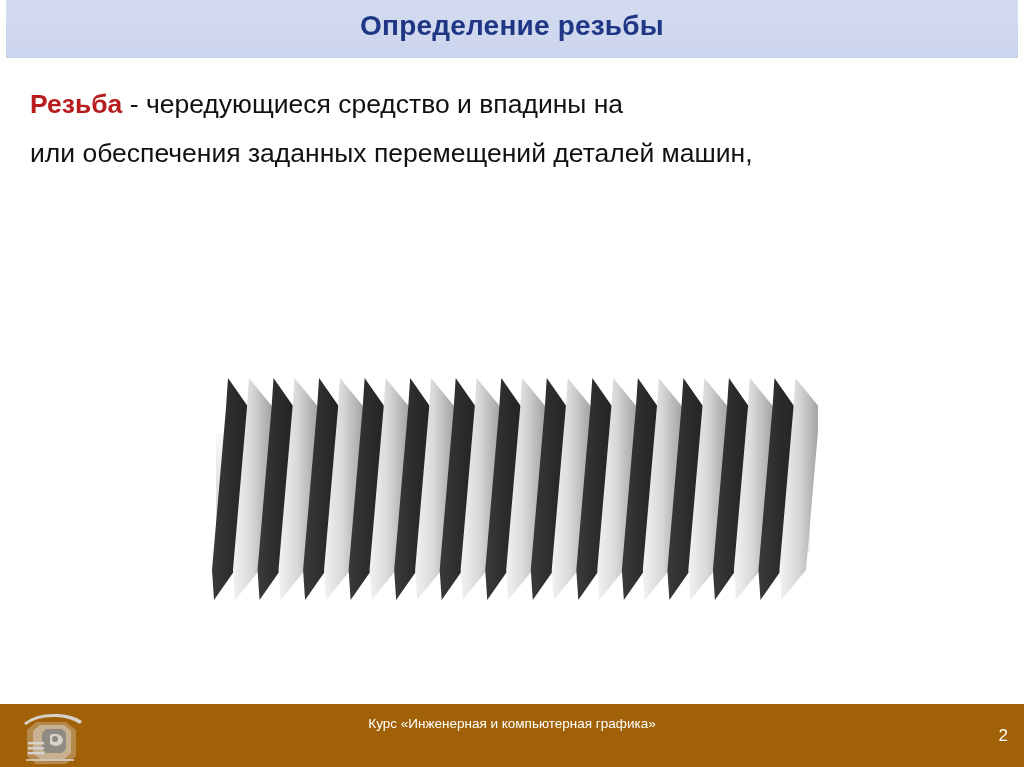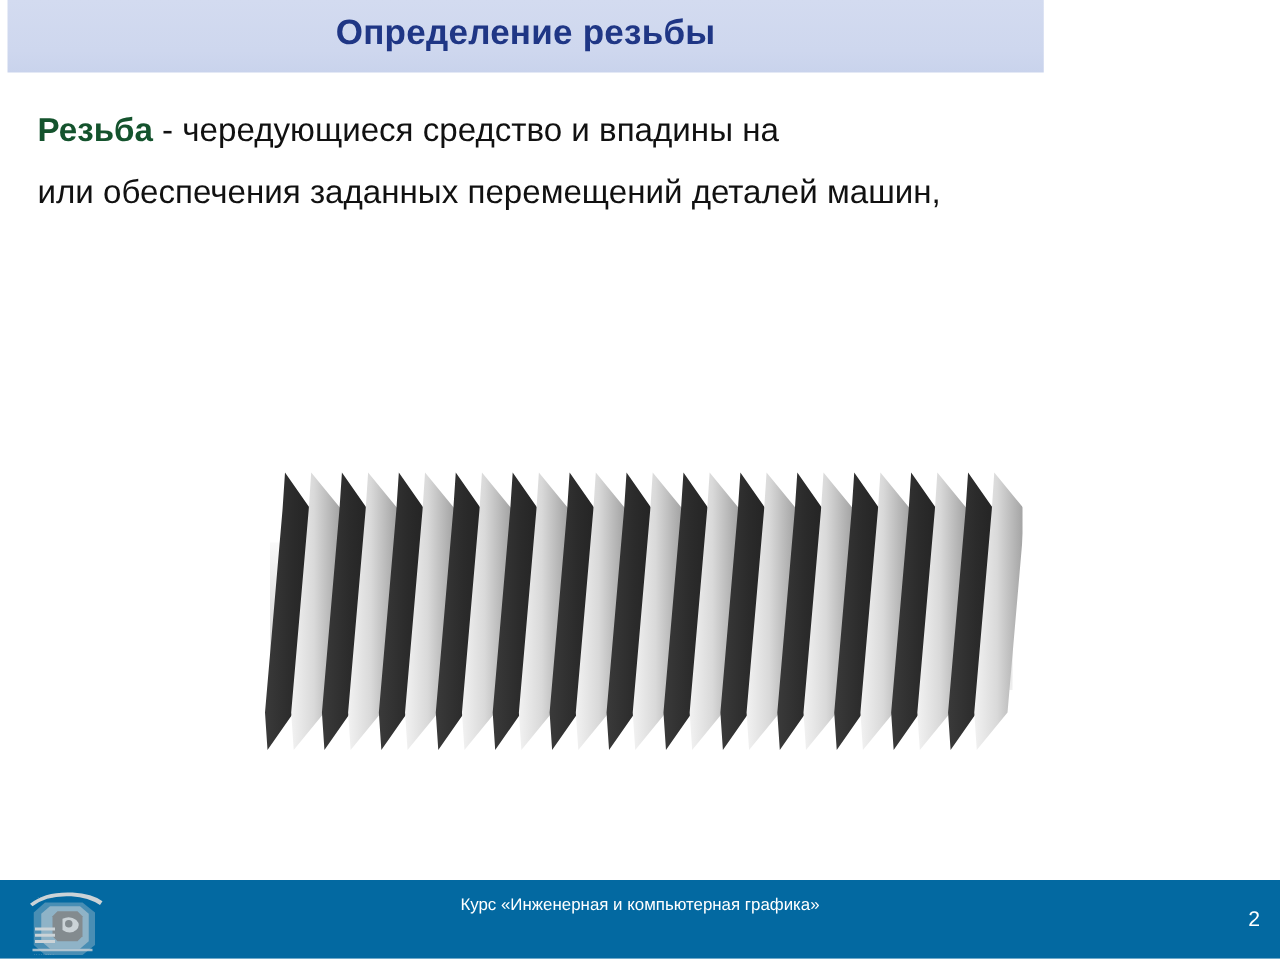--- a/index.html
+++ b/index.html
@@ -13,21 +13,21 @@
     font-family: "Liberation Sans", sans-serif;
     overflow: hidden;
     position: relative;
   }
 
   
   .title-band {
     position: absolute;
     left: 6px;
     top: 0px;
-    width: 829px;
+    width: 1012px;
     height: 58px;
     background: linear-gradient(180deg, #d3dbf0 0%, #ced7ee 70%, #c9d3ec 100%);
     box-sizing: border-box;
   }
   .title-text {
     position: absolute;
     left: 0;
     right: 0;
     top: 10px;
     text-align: center;
@@ -46,21 +46,21 @@
     width: 960px;
   }
   .body-line {
     font-size: 26.5px;
     line-height: 49px;
     color: #111111;
     white-space: nowrap;
   }
   .body-line .lead {
     font-weight: bold;
-    color: #14532d;
+    color: #b91c1c;
   }
 
   
   .thread-figure {
     position: absolute;
     left: 208px;
     top: 374px;
     width: 610px;
     height: 230px;
   }
@@ -70,21 +70,21 @@
     height: 100%;
   }
 
   
   .footer-bar {
     position: absolute;
     left: 0;
     bottom: 0;
     width: 1024px;
     height: 63px;
-    background: #0369a1;
+    background: #a16207;
   }
   .footer-logo {
     position: absolute;
     left: 14px;
     top: 5px;
     width: 76px;
     height: 56px;
     opacity: 0.92;
   }
   .footer-logo svg { display: block; }

